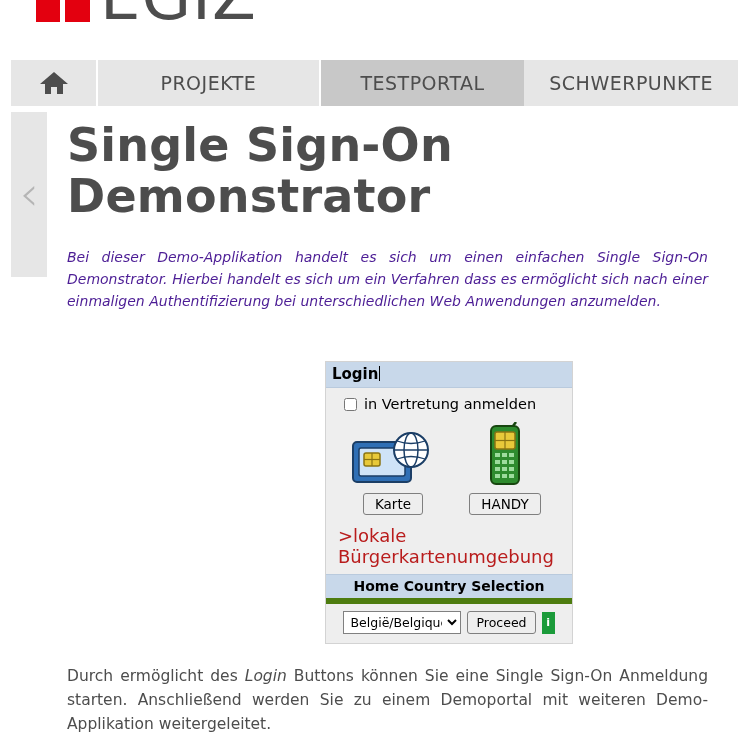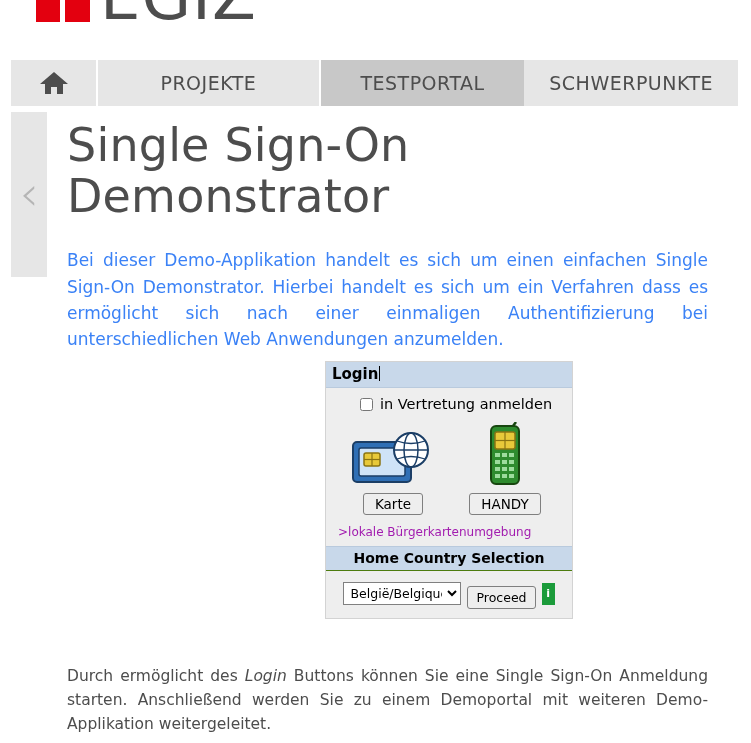--- a/index.html
+++ b/index.html
@@ -112,33 +112,34 @@
   .backlink {
     font-size: 15px;
     color: #4a7ca8;
     text-decoration: underline;
     display: inline-block;
     margin-bottom: 6px;
     cursor: pointer;
   }
   .page-title {
     font-size: 46px;
-    font-weight: 400;
+    font-weight: 700;
     color: #4d4d4d;
     margin: 8px 0 26px 0;
     line-height: 1.1;
     letter-spacing: 0.2px;
   }
   .intro {
-    font-size: 17px;
+    font-size: 14px;
     line-height: 1.55;
-    color: #3b82f6;
+    color: #4c1d95;
     text-align: justify;
     width: 641px;
     margin-bottom: 18px;
+    font-style: italic;
   }
 
   
   .login-widget {
     position: absolute;
     left: 325px;
     top: 361px;
     width: 248px;
     background: #eeeeee;
     border: 1px solid #d3d3d3;
@@ -160,21 +161,20 @@
     background: #000;
     vertical-align: -2px;
     margin-left: 1px;
   }
   .rep-row {
     display: flex;
     align-items: center;
     padding: 8px 0 6px 18px;
     font-size: 14.5px;
     color: #000;
-    margin-left: 16px;
   }
   .rep-row input[type=checkbox] {
     width: 13px;
     height: 13px;
     margin: 0 7px 0 0;
   }
   .methods {
     display: flex;
     justify-content: center;
     gap: 26px;
@@ -188,33 +188,33 @@
     background: #eeeeee;
     border: 1px solid #7f7f7f;
     border-radius: 3px;
     padding: 2px 11px;
     font-size: 13.5px;
     color: #000;
     cursor: pointer;
   }
   .local-link {
     padding: 10px 0 7px 12px;
-    font-size: 12px;
-    color: #a21caf;
+    font-size: 18px;
+    color: #b91c1c;
     text-decoration: none;
   }
   .hcs-header {
     background: #c8d8ea;
     text-align: center;
     font-size: 14px;
     font-weight: bold;
     color: #000;
     padding: 3px 0 4px 0;
     border-top: 1px solid #b9cadd;
-    border-bottom: 1px solid #4d7c0f;
+    border-bottom: 6px solid #4d7c0f;
   }
   .hcs-row {
     display: flex;
     align-items: center;
     justify-content: center;
     gap: 6px;
     padding: 7px 0 9px 0;
   }
   .country-select {
     font-family: "DejaVu Sans", sans-serif;
@@ -227,21 +227,20 @@
   }
   .proceed-btn {
     background: #eeeeee;
     border: 1px solid #7f7f7f;
     border-radius: 3px;
     font-size: 12.5px;
     padding: 3px 8px;
     color: #000;
     cursor: pointer;
     font-family: "DejaVu Sans", sans-serif;
-    margin-top: 8px;
   }
   .info-badge {
     width: 13px;
     height: 22px;
     background: #1b9b3a;
     color: #ffffff;
     font-size: 11px;
     font-weight: bold;
     display: flex;
     align-items: center;

